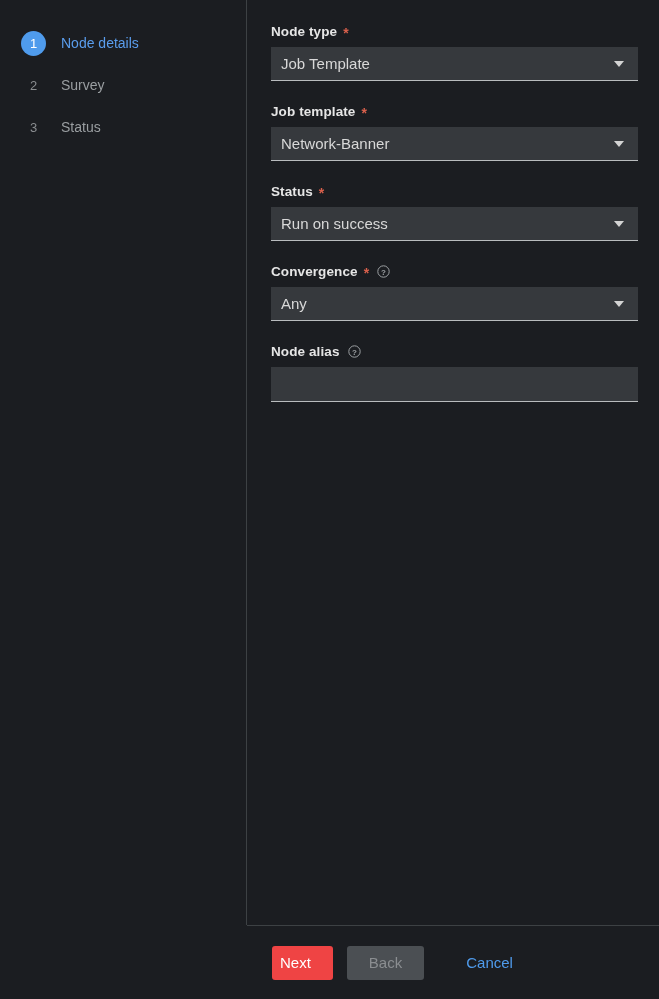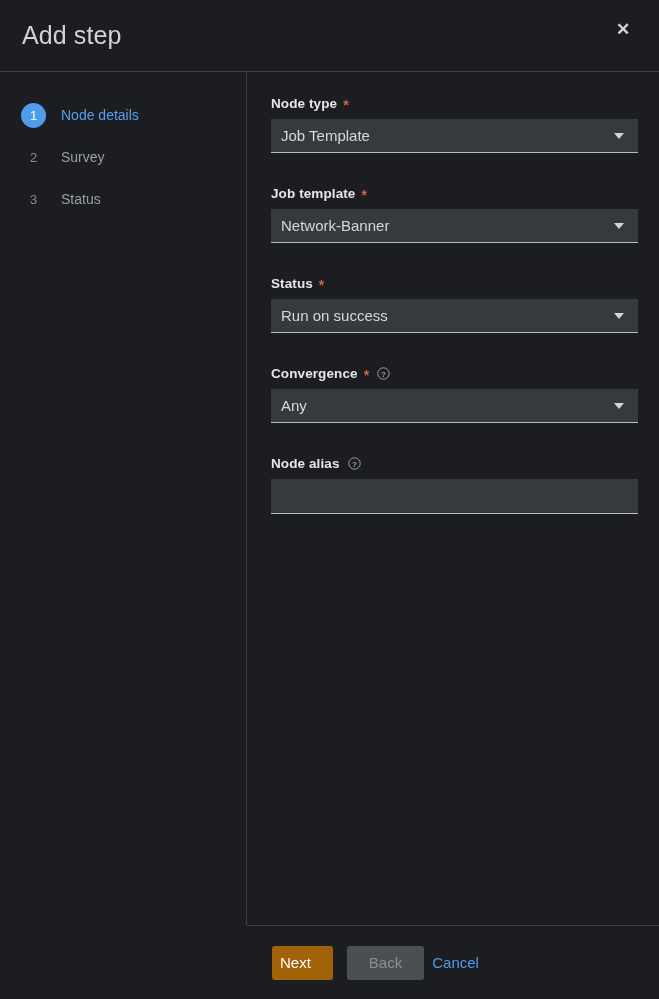--- a/index.html
+++ b/index.html
@@ -99,21 +99,21 @@
   .nav-step.active .step-label { color: #5a9ded; }
 
   
   .wiz-main {
     flex: 1 1 auto;
     position: relative;
     padding: 24px 21px 0 24px;
     overflow: hidden;
   }
 
-  .form-group { margin-bottom: 33px; }
+  .form-group { margin-bottom: 23px; }
   .field-label {
     display: flex;
     align-items: center;
     font-size: 13.5px;
     font-weight: bold;
     color: #e6e6e6;
     margin-bottom: 8px;
     letter-spacing: 0.1px;
   }
   .req-star {
@@ -192,46 +192,43 @@
   .btn {
     font-family: "Liberation Sans", sans-serif;
     font-size: 15px;
     border: none;
     border-radius: 3px;
     cursor: pointer;
     height: 34px;
     padding: 0 22px;
   }
   .btn-primary {
-    background: #a16207;
+    background: #ef4444;
     color: #ffffff;
     padding-left: 8px;
   }
   .btn-disabled {
     background: #4b4f53;
     color: #8b8e91;
     cursor: not-allowed;
     margin-left: 14px;
     text-align: right;
   }
   .btn-link {
     background: transparent;
     color: #4f9bec;
+    margin-left: 34px;
     padding: 0 8px;
   }
 </style>
 </head>
 <body>
 
 <div class="wizard">
 
-  <div class="wiz-header">
-    <div class="wiz-title">Add step</div>
-    <button class="close-btn">✕</button>
-  </div>
 
   <div class="wiz-body">
 
     <nav class="wiz-nav">
       <div class="nav-step active">
         <span class="step-marker">1</span>
         <span class="step-label">Node details</span>
       </div>
       <div class="nav-step">
         <span class="step-marker">2</span>

